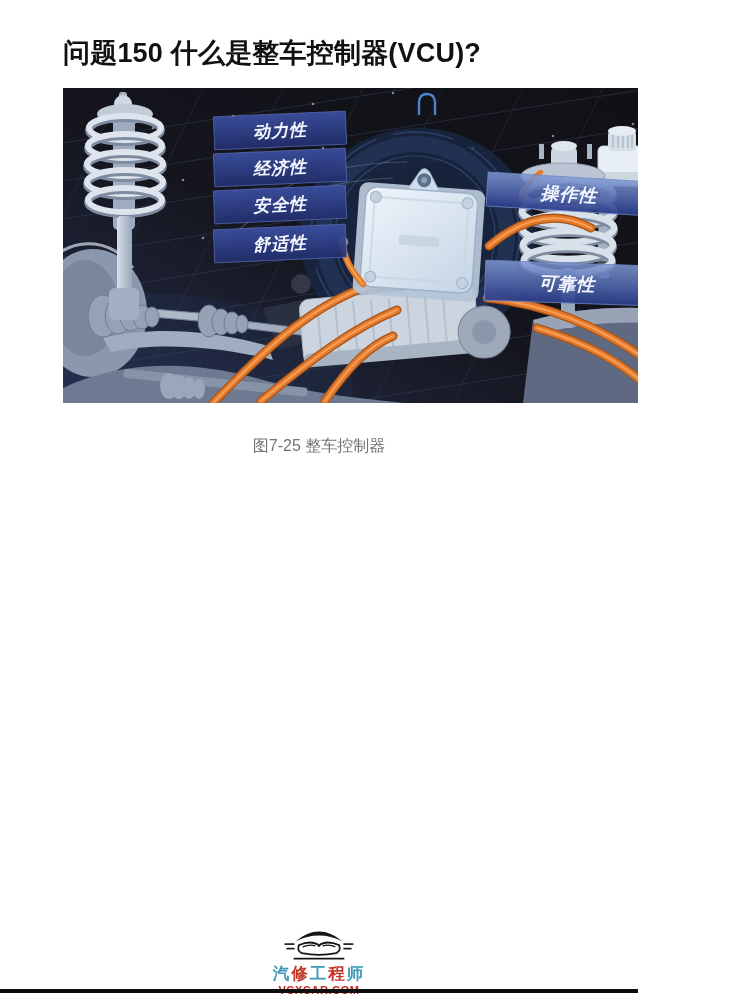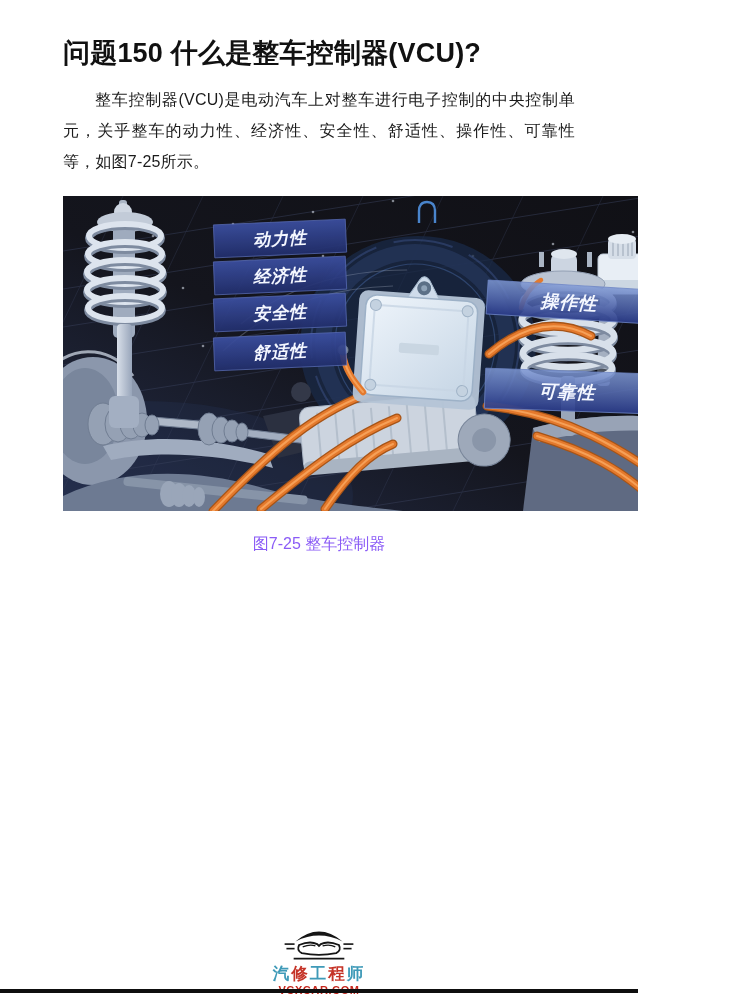--- a/index.html
+++ b/index.html
@@ -5,41 +5,40 @@
   html,body{margin:0;padding:0;background:#ffffff;}
   body{width:739px;height:994px;font-family:"Liberation Sans","DejaVu Sans",sans-serif;}
   .page{position:relative;width:638px;height:994px;background:#ffffff;overflow:hidden;}
   .content{padding:0 63px;}
   .title{margin:38px 0 0 0;font-size:27px;line-height:31px;font-weight:bold;color:#111111;letter-spacing:0.2px;}
   .body-p{margin:0;font-size:16px;line-height:31px;color:#1b1b1b;text-align:justify;text-indent:2em;letter-spacing:0.2px;}
   .p1{margin-top:15px;}
   .p2{margin-top:21px;}
   .figure{margin-top:19px;width:634px;height:315px;line-height:0;}
   .figure svg{display:block;}
-  .caption{margin-top:22px;text-align:center;font-size:16px;line-height:22px;color:#8b5cf6;}
+  .caption{margin-top:32px;text-align:center;font-size:16px;line-height:22px;color:#737373;}
   .footer-logo{position:absolute;top:926px;left:0;right:0;text-align:center;}
   .car-wrap{line-height:0;}
   .brand{font-size:16.5px;font-weight:bold;letter-spacing:2px;line-height:17px;margin-top:1px;}
   .site{font-size:11px;font-weight:bold;letter-spacing:0.6px;line-height:12px;margin-top:2px;}
   .rule{position:absolute;left:0;top:989px;width:739px;height:4px;background:#0e0e0e;}
   .ban-txt{font-family:"Liberation Sans","DejaVu Sans",sans-serif;font-style:italic;font-weight:600;
            fill:#f4f7ff;letter-spacing:1px;}
   .cable-under{stroke:#a65417;stroke-width:9;fill:none;stroke-linecap:round;}
   .cable-main{stroke:#e4792c;stroke-width:6.5;fill:none;stroke-linecap:round;}
   .cable-hi{stroke:#f7a45c;stroke-width:2;fill:none;stroke-linecap:round;opacity:0.9;}
   .cable-thin{stroke:#e4792c;stroke-width:4.5;fill:none;stroke-linecap:round;}
 </style>
 </head>
 <body>
 
 <div class="page">
   <div class="content">
     <h1 class="title">问题150 什么是整车控制器(VCU)?</h1>
 
-    <p class="body-p p1">整车控制器(VCU)是电动汽车上对整车进行电子控制的中央控制单元，关乎整车的动力性、经济性、安全性、舒适性、操作性、可靠性等，如图7-25所示。</p>
 
     <div class="figure">
       <svg width="634" height="315" viewBox="0 0 634 315" xmlns="http://www.w3.org/2000/svg">
         <defs>
           <linearGradient id="bgGrad" x1="0" y1="1" x2="1" y2="0">
             <stop offset="0" stop-color="#242d49"></stop>
             <stop offset="0.45" stop-color="#14151d"></stop>
             <stop offset="1" stop-color="#101015"></stop>
           </linearGradient>
           <linearGradient id="ecuGrad" x1="0" y1="0" x2="1" y2="1">

